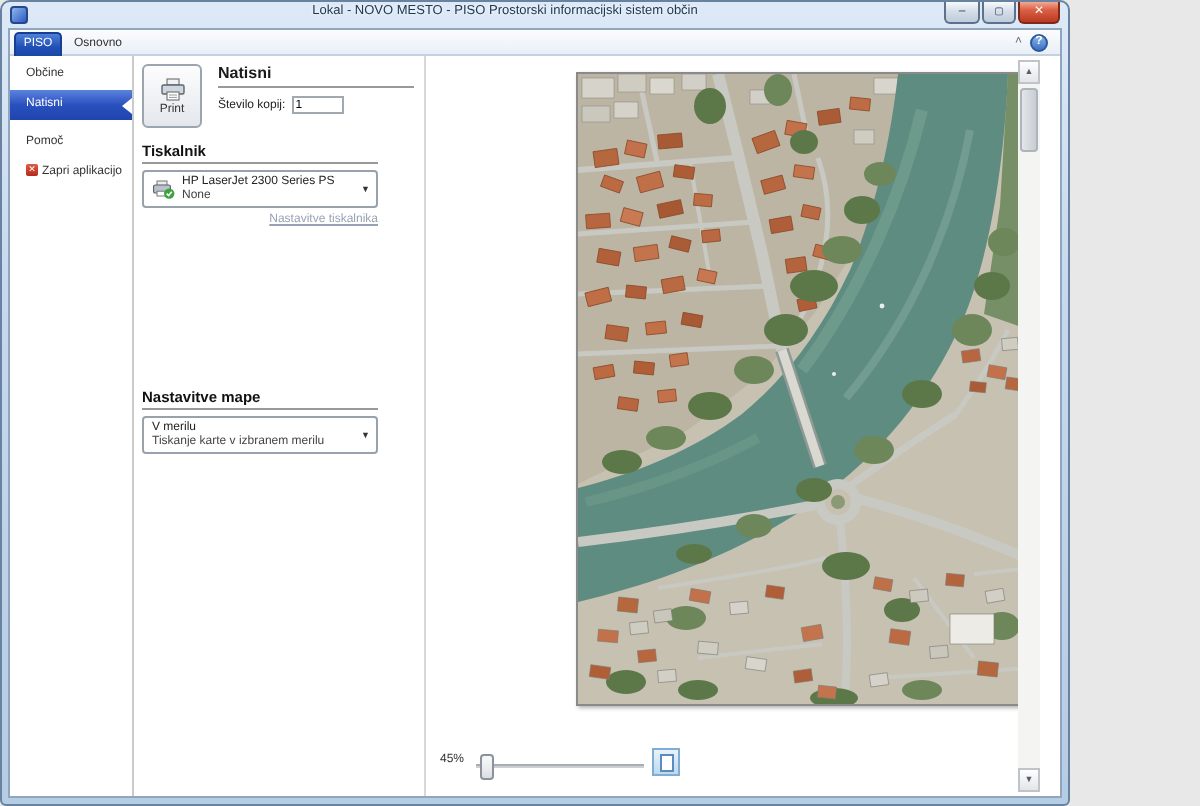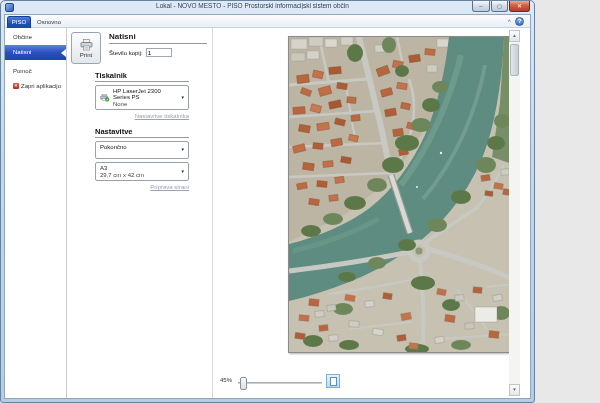--- a/index.html
+++ b/index.html
@@ -56,21 +56,21 @@
   
   .settings{position:absolute;top:0;left:62px;width:146px;bottom:0;background:#fff;border-right:1px solid #d8d8d8;}
   .print-btn{position:absolute;left:4px;top:4px;width:30px;height:32px;border:1px solid #9aa5b1;border-radius:3px;
     background:linear-gradient(#fdfdfd,#e3e7ec);display:flex;flex-direction:column;align-items:center;
     justify-content:center;gap:1px;font-size:6px;color:#333;}
   .print-head{position:absolute;left:42px;top:4px;right:5px;}
   .h-natisni{font-size:8px;font-weight:bold;color:#1a1a1a;border-bottom:1px solid #999;padding-bottom:2px;}
   .copies-row{margin-top:4px;font-size:6px;color:#222;display:flex;align-items:center;gap:3px;}
   .copies-input{width:26px;height:9px;border:1px solid #a0a8b0;font-size:6px;padding:0 1px;
     font-family:"Liberation Sans",sans-serif;}
-  .sec{position:absolute;left:4px;right:23px;margin-left:24px;}
+  .sec{position:absolute;left:4px;right:23px;}
   .sec-h{font-size:7.5px;font-weight:bold;border-bottom:1px solid #999;padding-bottom:1px;color:#111;}
   .dd{margin-top:3px;border:1px solid #98a2ac;border-radius:2px;background:#fff;position:relative;
     padding:2px 12px 2px 4px;min-height:10px;}
   .dd-arrow{position:absolute;right:3px;top:50%;margin-top:-3px;font-size:4.5px;color:#333;}
   .dd-line1{font-size:6px;color:#222;}
   .dd-line2{font-size:6px;color:#444;margin-top:1px;}
   .dd-tall{height:18px;}
   .dd-printer{display:flex;align-items:center;gap:3px;}
   .sec-link{margin-top:3px;text-align:right;font-size:6px;color:#98a2b5;text-decoration:underline;cursor:pointer;}
 
@@ -171,34 +171,29 @@
             </svg>
             <div>
               <div class="dd-line1">HP LaserJet 2300 Series PS</div>
               <div class="dd-line2">None</div>
             </div>
             <span class="dd-arrow">▼</span>
           </div>
           <div class="sec-link">Nastavitve tiskalnika</div>
         </div>
 
-        <div class="sec" style="top:99px;">
-          <div class="sec-h">Nastavitve</div>
-          <div class="dd dd-tall">
-            <div class="dd-line1">Pokončno</div>
+
+        <div class="sec" style="top:166px;">
+          <div class="sec-h">Nastavitve mape</div>
+          <div class="dd">
+            <div class="dd-line1">V merilu</div>
+            <div class="dd-line2">Tiskanje karte v izbranem merilu</div>
             <span class="dd-arrow">▼</span>
           </div>
-          <div class="dd">
-            <div class="dd-line1">A3</div>
-            <div class="dd-line2">29,7 cm x 42 cm</div>
-            <span class="dd-arrow">▼</span>
-          </div>
-          <div class="sec-link">Priprava strani</div>
-        </div>
-
+        </div>
 
       </div>
 
       <div class="preview">
 
         <div class="map">
           <svg width="226" height="315" viewBox="0 0 226 315">
             <rect width="226" height="315" fill="#c7c1b2"></rect>
             <polygon points="0,0 162,0 150,70 118,120 92,150 55,178 0,205" fill="#bdb5a4"></polygon>
 

